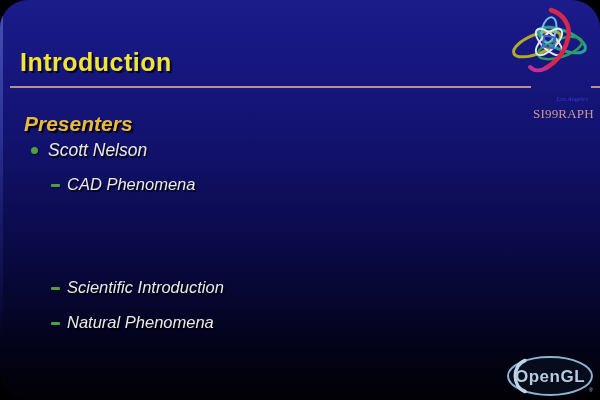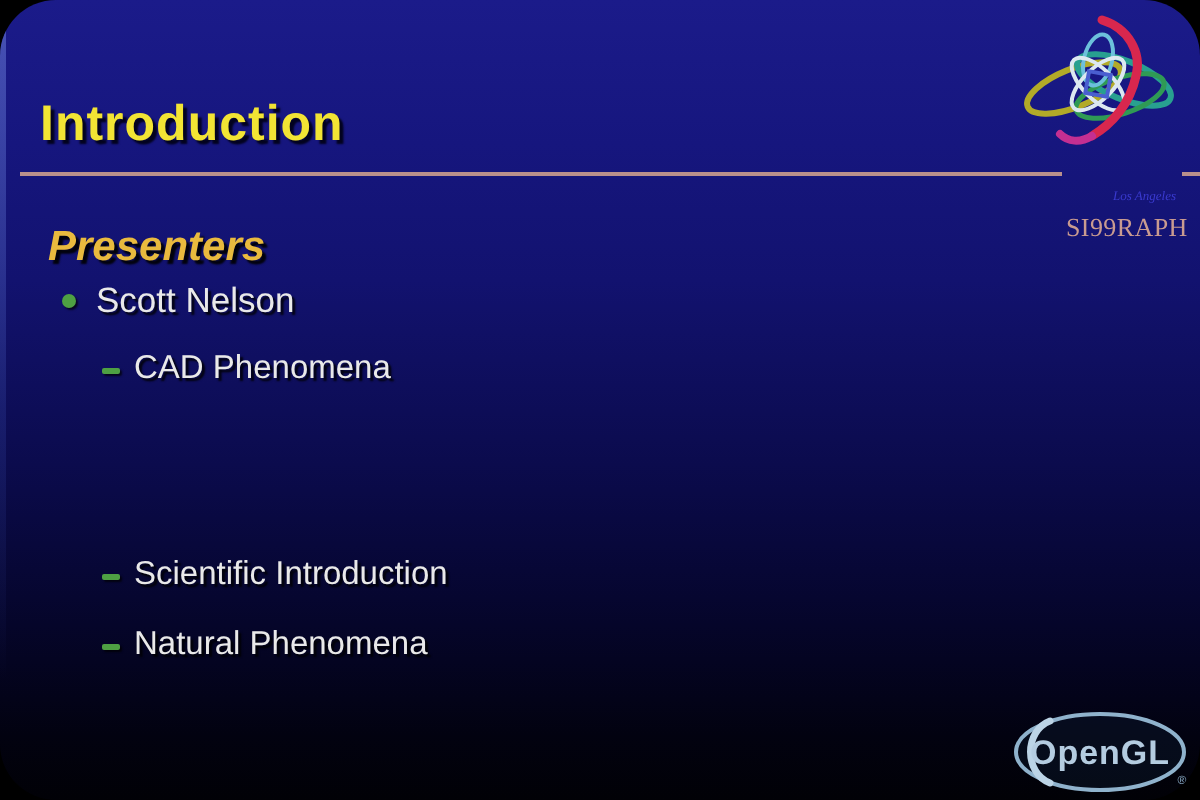--- a/index.html
+++ b/index.html
@@ -62,20 +62,21 @@
     color: #e9ba3e;
     text-shadow: 2px 2px 1px rgba(0,0,0,0.9);
   }
 
   .bullet-line { position: absolute; left: 0; width: 480px; height: 22px; }
   .bullet-text {
     position: absolute; top: 0;
     font-size: 17.5px; color: #e9e9e9;
     text-shadow: 1.5px 1.5px 1px rgba(0,0,0,0.85);
     white-space: nowrap;
+    font-style: italic;
   }
   .lvl1 .bullet-text { left: 48px; }
   .lvl2 .bullet-text { left: 67px; font-size: 16.5px; }
   .dot {
     position: absolute; left: 31px; top: 7px; width: 7px; height: 7px;
     border-radius: 50%; background: #4ea043;
     box-shadow: 1px 1px 1px rgba(0,0,0,0.7);
   }
   .dash {
     position: absolute; left: 51px; top: 9px; width: 9px; height: 3px;

